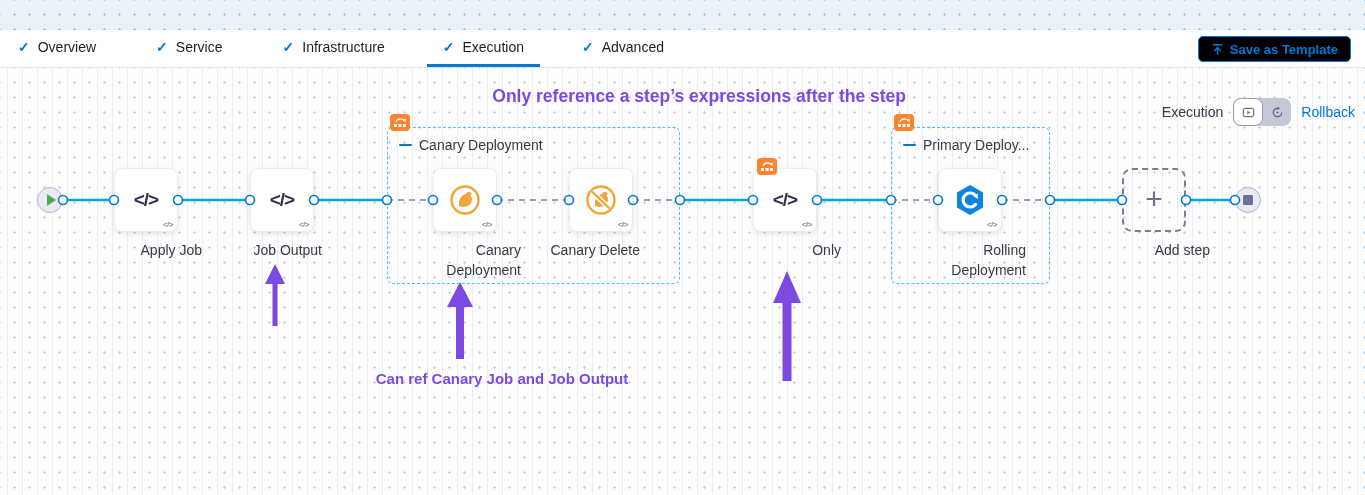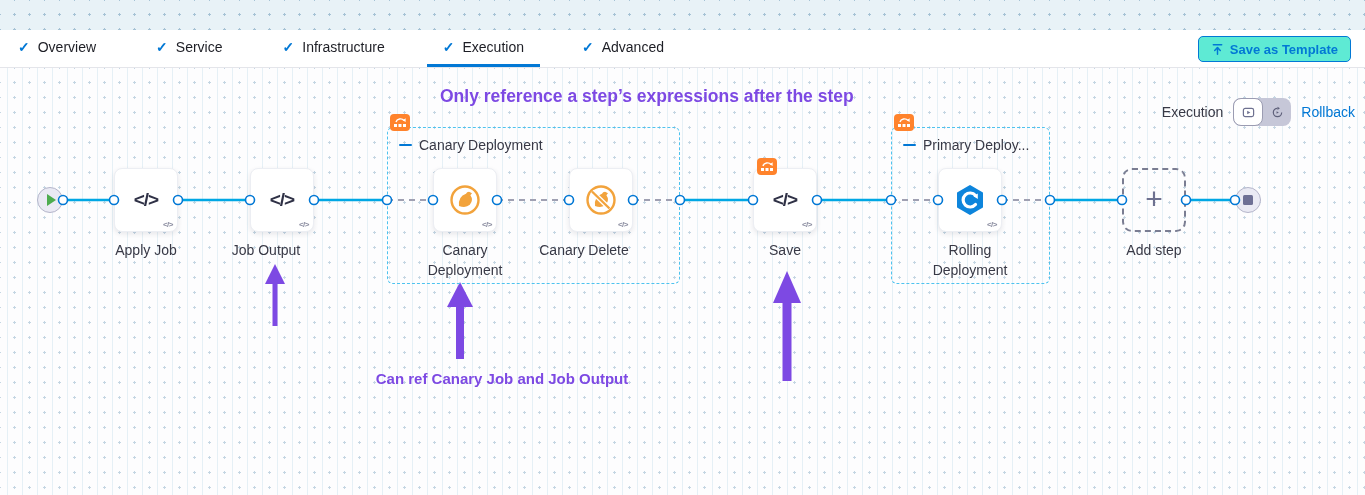--- a/index.html
+++ b/index.html
@@ -37,39 +37,39 @@
     padding:0 2px;margin-right:56px;cursor:pointer;
     font-size:14px;color:#1d1e25;
     border-bottom:3px solid transparent;
   }
   .tab .check{color:var(--accent-blue);font-weight:700;font-size:14px;}
   .tab.active{border-bottom-color:var(--accent-blue);padding:0 16px;margin-left:-16px;margin-right:40px;}
   .save-template-btn{
     position:absolute;right:14px;top:6px;height:26px;
     display:flex;align-items:center;gap:6px;
     border:1.2px solid var(--accent-blue);border-radius:5px;
-    background:#5eead4;color:var(--accent-blue);
+    background:#000000;color:var(--accent-blue);
     font-family:"Liberation Sans",sans-serif;
     font-size:13px;font-weight:700;padding:0 12px;cursor:pointer;
   }
 
   
   .canvas{
     position:relative;width:1365px;height:427px;
     background-color:#fdfdfe;
     background-image:
       linear-gradient(to right, rgba(185,215,232,.35) 1px, transparent 1px),
       radial-gradient(circle, rgba(140,175,198,.5) 1px, transparent 1.25px);
     background-size:15px 15px,15px 15px;
     background-position:7px 7px,7px 7px;
     overflow:hidden;
   }
   .canvas-heading{
     position:absolute;left:440px;top:18px;width:466px;
-    text-align:left;font-size:17.5px;font-weight:700;
+    text-align:right;font-size:17.5px;font-weight:700;
     color:var(--annotation-purple);
   }
 
   
   .mode-row{position:absolute;right:10px;top:30px;display:flex;align-items:center;gap:10px;}
   .mode-label{font-size:14px;color:var(--text-dark);}
   .mode-toggle{
     width:58px;height:28px;border-radius:8px;background:#c6c7d8;
     position:relative;display:flex;align-items:center;cursor:pointer;
   }
@@ -106,21 +106,21 @@
     box-shadow:0 2px 5px rgba(40,41,61,.10);
     display:flex;align-items:center;justify-content:center;
     z-index:2;cursor:pointer;
   }
   .code-glyph{font-size:19px;font-weight:700;color:#2f3146;letter-spacing:-1px;}
   .corner-glyph{
     position:absolute;right:4px;bottom:2px;
     font-size:8px;color:#8b8da0;letter-spacing:-.5px;font-weight:700;
   }
   .step-label{
-    position:absolute;top:172px;width:112px;text-align:center;
+    position:absolute;top:172px;width:112px;text-align:right;
     font-size:14px;line-height:20px;color:var(--text-dark);z-index:2;
   }
 
   .group-box{
     position:absolute;top:59px;height:157px;
     border:1.3px dashed #4ec3ef;border-radius:6px;
     z-index:1;cursor:pointer;
   }
   .group-header{display:flex;align-items:center;gap:7px;margin:9px 0 0 11px;}
   .collapse-icon{width:13px;height:2.6px;background:var(--accent-blue);border-radius:1px;cursor:pointer;}
@@ -310,21 +310,21 @@
   </div>
   <div class="badge" style="left:757px;top:90px;">
     <svg width="16" height="13" viewBox="0 0 16 13">
       <rect x="2" y="8" width="3" height="3" fill="#fff"></rect>
         <rect x="6.5" y="8" width="3" height="3" fill="#fff"></rect>
         <rect x="11" y="8" width="3" height="3" fill="#fff"></rect>
       <path d="M4 6 A4.5 4 0 0 1 12 4.5" fill="none" stroke="#fff" stroke-width="1.4"></path>
       <polygon points="13.6,2.2 13.6,6 10.8,4.2" fill="#fff"></polygon>
     </svg>
   </div>
-  <div class="step-label" style="left:729px;">Save</div>
+  <div class="step-label" style="left:729px;">Only</div>
 
   <div class="step-card" style="left:938px;">
     <svg width="36" height="36" viewBox="0 0 36 36">
       <polygon points="18,4 30,11 30,25 18,32 6,25 6,11" fill="#0d85dc" stroke="#0d85dc" stroke-width="2" stroke-linejoin="round"></polygon>
       <path d="M23.5 13.5 A7 7 0 1 0 23.5 22.5" fill="none" stroke="#fff" stroke-width="3.2" stroke-linecap="round"></path>
       <polygon points="25.8,11.5 25.8,17 21.5,14.2" fill="#fff"></polygon>
     </svg>
     <span class="corner-glyph">&lt;/&gt;</span>
   </div>
   <div class="step-label" style="left:914px;">Rolling Deployment</div>

